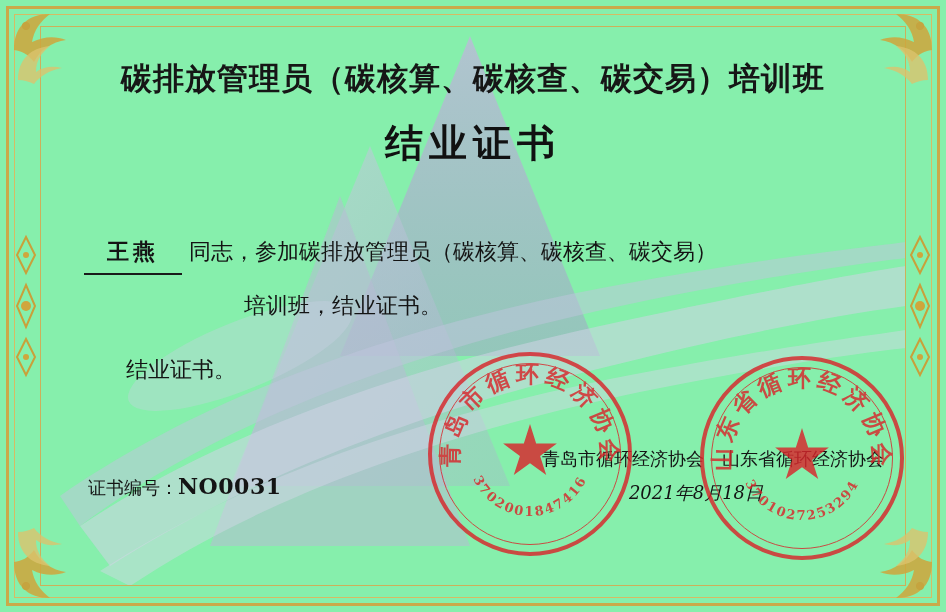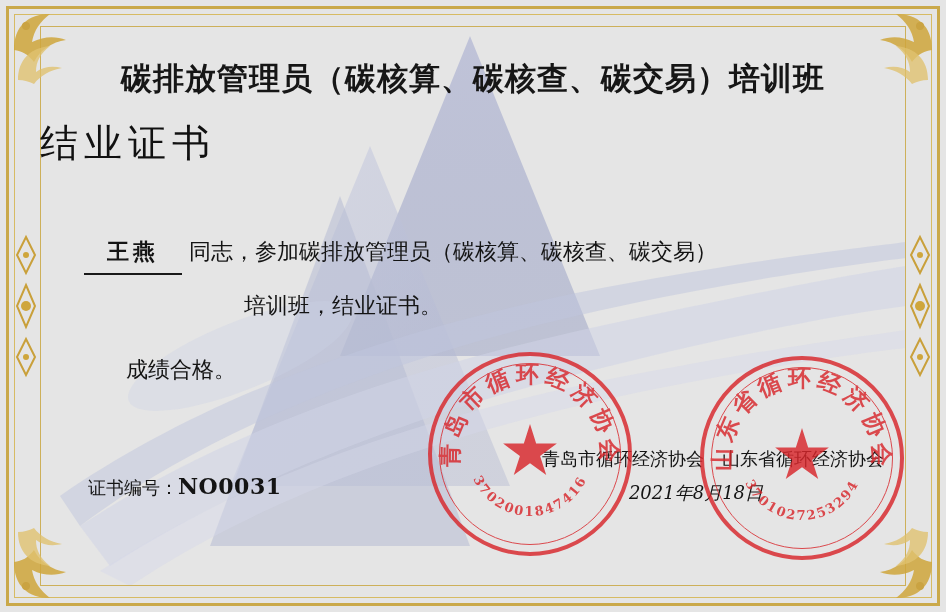--- a/index.html
+++ b/index.html
@@ -8,21 +8,21 @@
     background: #ffffff;
   }
   body {
     font-family: "Liberation Serif", serif;
   }
   .certificate {
     position: relative;
     width: 946px;
     height: 612px;
     overflow: hidden;
-    background: #e5e5e5;
+    background: #86efac;
   }
 
   
   .border-outer {
     position: absolute;
     left: 6px; top: 6px; right: 6px; bottom: 6px;
     border: 3px solid #caa94a;
     box-sizing: border-box;
   }
   .border-inner {
@@ -82,23 +82,24 @@
     font-size: 31px;
     font-weight: 700;
     letter-spacing: 1px;
     color: #161616;
     white-space: nowrap;
   }
   .title-sub {
     position: absolute;
     top: 92px;
     left: 0; right: 0;
+    text-align: center;
     font-family: "DejaVu Serif", serif;
     font-size: 38px;
-    font-weight: 400;
+    font-weight: 700;
     letter-spacing: 6px;
     color: #111111;
   }
 
   .body-block {
     position: absolute;
     top: 204px;
     left: 44px;
     right: 30px;
   }
@@ -292,21 +293,21 @@
 
     <div class="title-main">碳排放管理员（碳核算、碳核查、碳交易）培训班</div>
     <div class="title-sub">结业证书</div>
 
     <div class="body-block">
       <div class="body-line1">
         <span class="name">王燕</span>
         <span>同志，参加碳排放管理员（碳核算、碳核查、碳交易）</span>
       </div>
       <div class="body-line2">培训班，结业证书。</div>
-      <div class="body-line3">成绩合格。</div>
+      <div class="body-line3">结业证书。</div>
     </div>
 
     <div class="serial">
       <span>证书编号：</span><span class="serial-no">NO0031</span>
     </div>
 
     <div class="issuers">
       <div class="issuer-row">
         <span>青岛市循环经济协会</span>
         <span>山东省循环经济协会</span>

